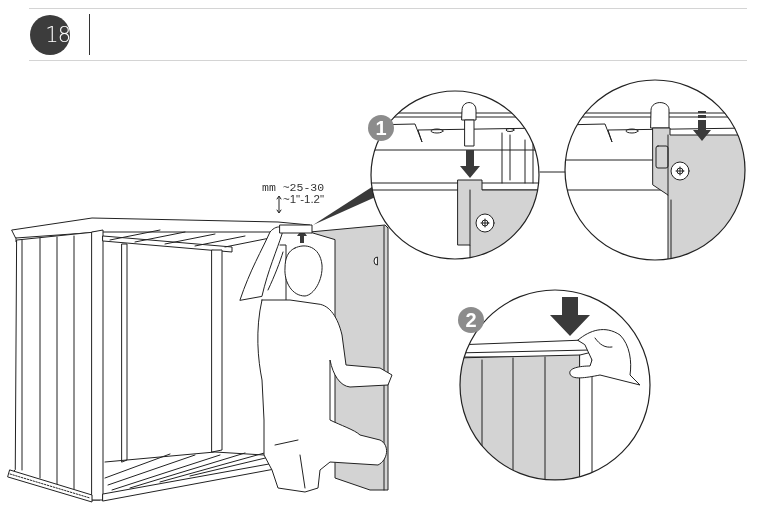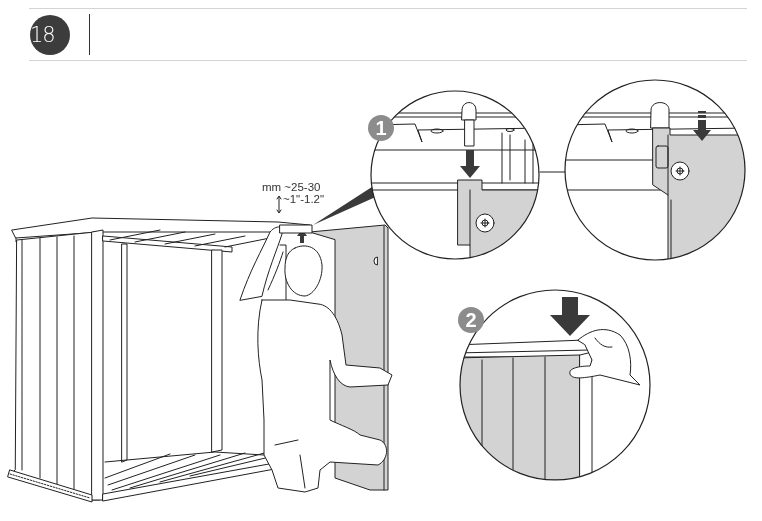--- a/index.html
+++ b/index.html
@@ -1,20 +1,20 @@
 <!DOCTYPE html>
 <html><head>
 <meta charset="utf-8">
 <style>
   html, body { margin:0; padding:0; background:#ffffff; }
   body { width:762px; height:521px; position:relative; overflow:hidden; font-family:"Liberation Sans", sans-serif; }
   .rule { position:absolute; left:29px; width:718px; height:1px; background:#d4d4d4; }
   .rule.top { top:8px; }
   .rule.bottom { top:60px; }
-  .step-badge { position:absolute; left:30px; top:15px; width:40px; height:40px; border-radius:50%; background:#3c3c3c; color:#ffffff; font-size:21px; line-height:40px; text-align:left; letter-spacing:-1px; font-family:"DejaVu Sans", sans-serif; font-weight:300; }
+  .step-badge { position:absolute; left:30px; top:15px; width:40px; height:40px; border-radius:50%; background:#3c3c3c; color:#ffffff; font-size:21px; line-height:40px; text-align:right; letter-spacing:-1px; font-family:"DejaVu Sans", sans-serif; font-weight:300; }
   .divider { position:absolute; left:89px; top:14px; width:1px; height:41px; background:#333; }
   .title-area { position:absolute; left:100px; top:20px; font-size:18px; color:#333; }
   svg.illus { position:absolute; left:0; top:0; }
   .callout-num { position:absolute; width:26px; height:26px; border-radius:50%; background:#8c8c8c; color:#fff; font-weight:bold; font-size:20px; line-height:26px; text-align:center; font-family:"Liberation Sans", sans-serif; }
   .measure { position:absolute; font-size:11.5px; color:#333; line-height:11px; font-family:"Liberation Sans", sans-serif; }
 </style>
 </head>
 <body>
 
 <div class="rule top"></div>
@@ -165,17 +165,17 @@
       <path d="M580 355 L592 352 L592 480 L580 480 Z" fill="#fff"></path>
 
       <path d="M578 340 C590 330 605 325 620 335 C630 345 632 362 630 375 L640 385 L600 375 C585 378 572 380 570 374 C568 368 580 366 590 366 L592 360 L585 345 Z" fill="#fff"></path>
       <path d="M595 338 C600 345 605 348 612 347"></path>
     </g>
     <path d="M562 297 L562 315 L550 315 L570 336 L590 315 L578 315 L578 297 Z" fill="#3a3a3a" stroke="none"></path>
     <circle cx="555" cy="385" r="95" stroke-width="1.2"></circle>
   </g>
 </svg>
 
-<div class="measure" style="left:262px; top:182px;">mm ~25-30</div>
+<div class="measure" style="left:262px; top:182px;font-family:Liberation Mono, monospace;">mm ~25-30</div>
 <div class="measure" style="left:283px; top:194px;">~1"-1.2"</div>
 
 <div class="callout-num" style="left:368px; top:115px;">1</div>
 <div class="callout-num" style="left:458px; top:307px;">2</div>
 
 </body></html>

